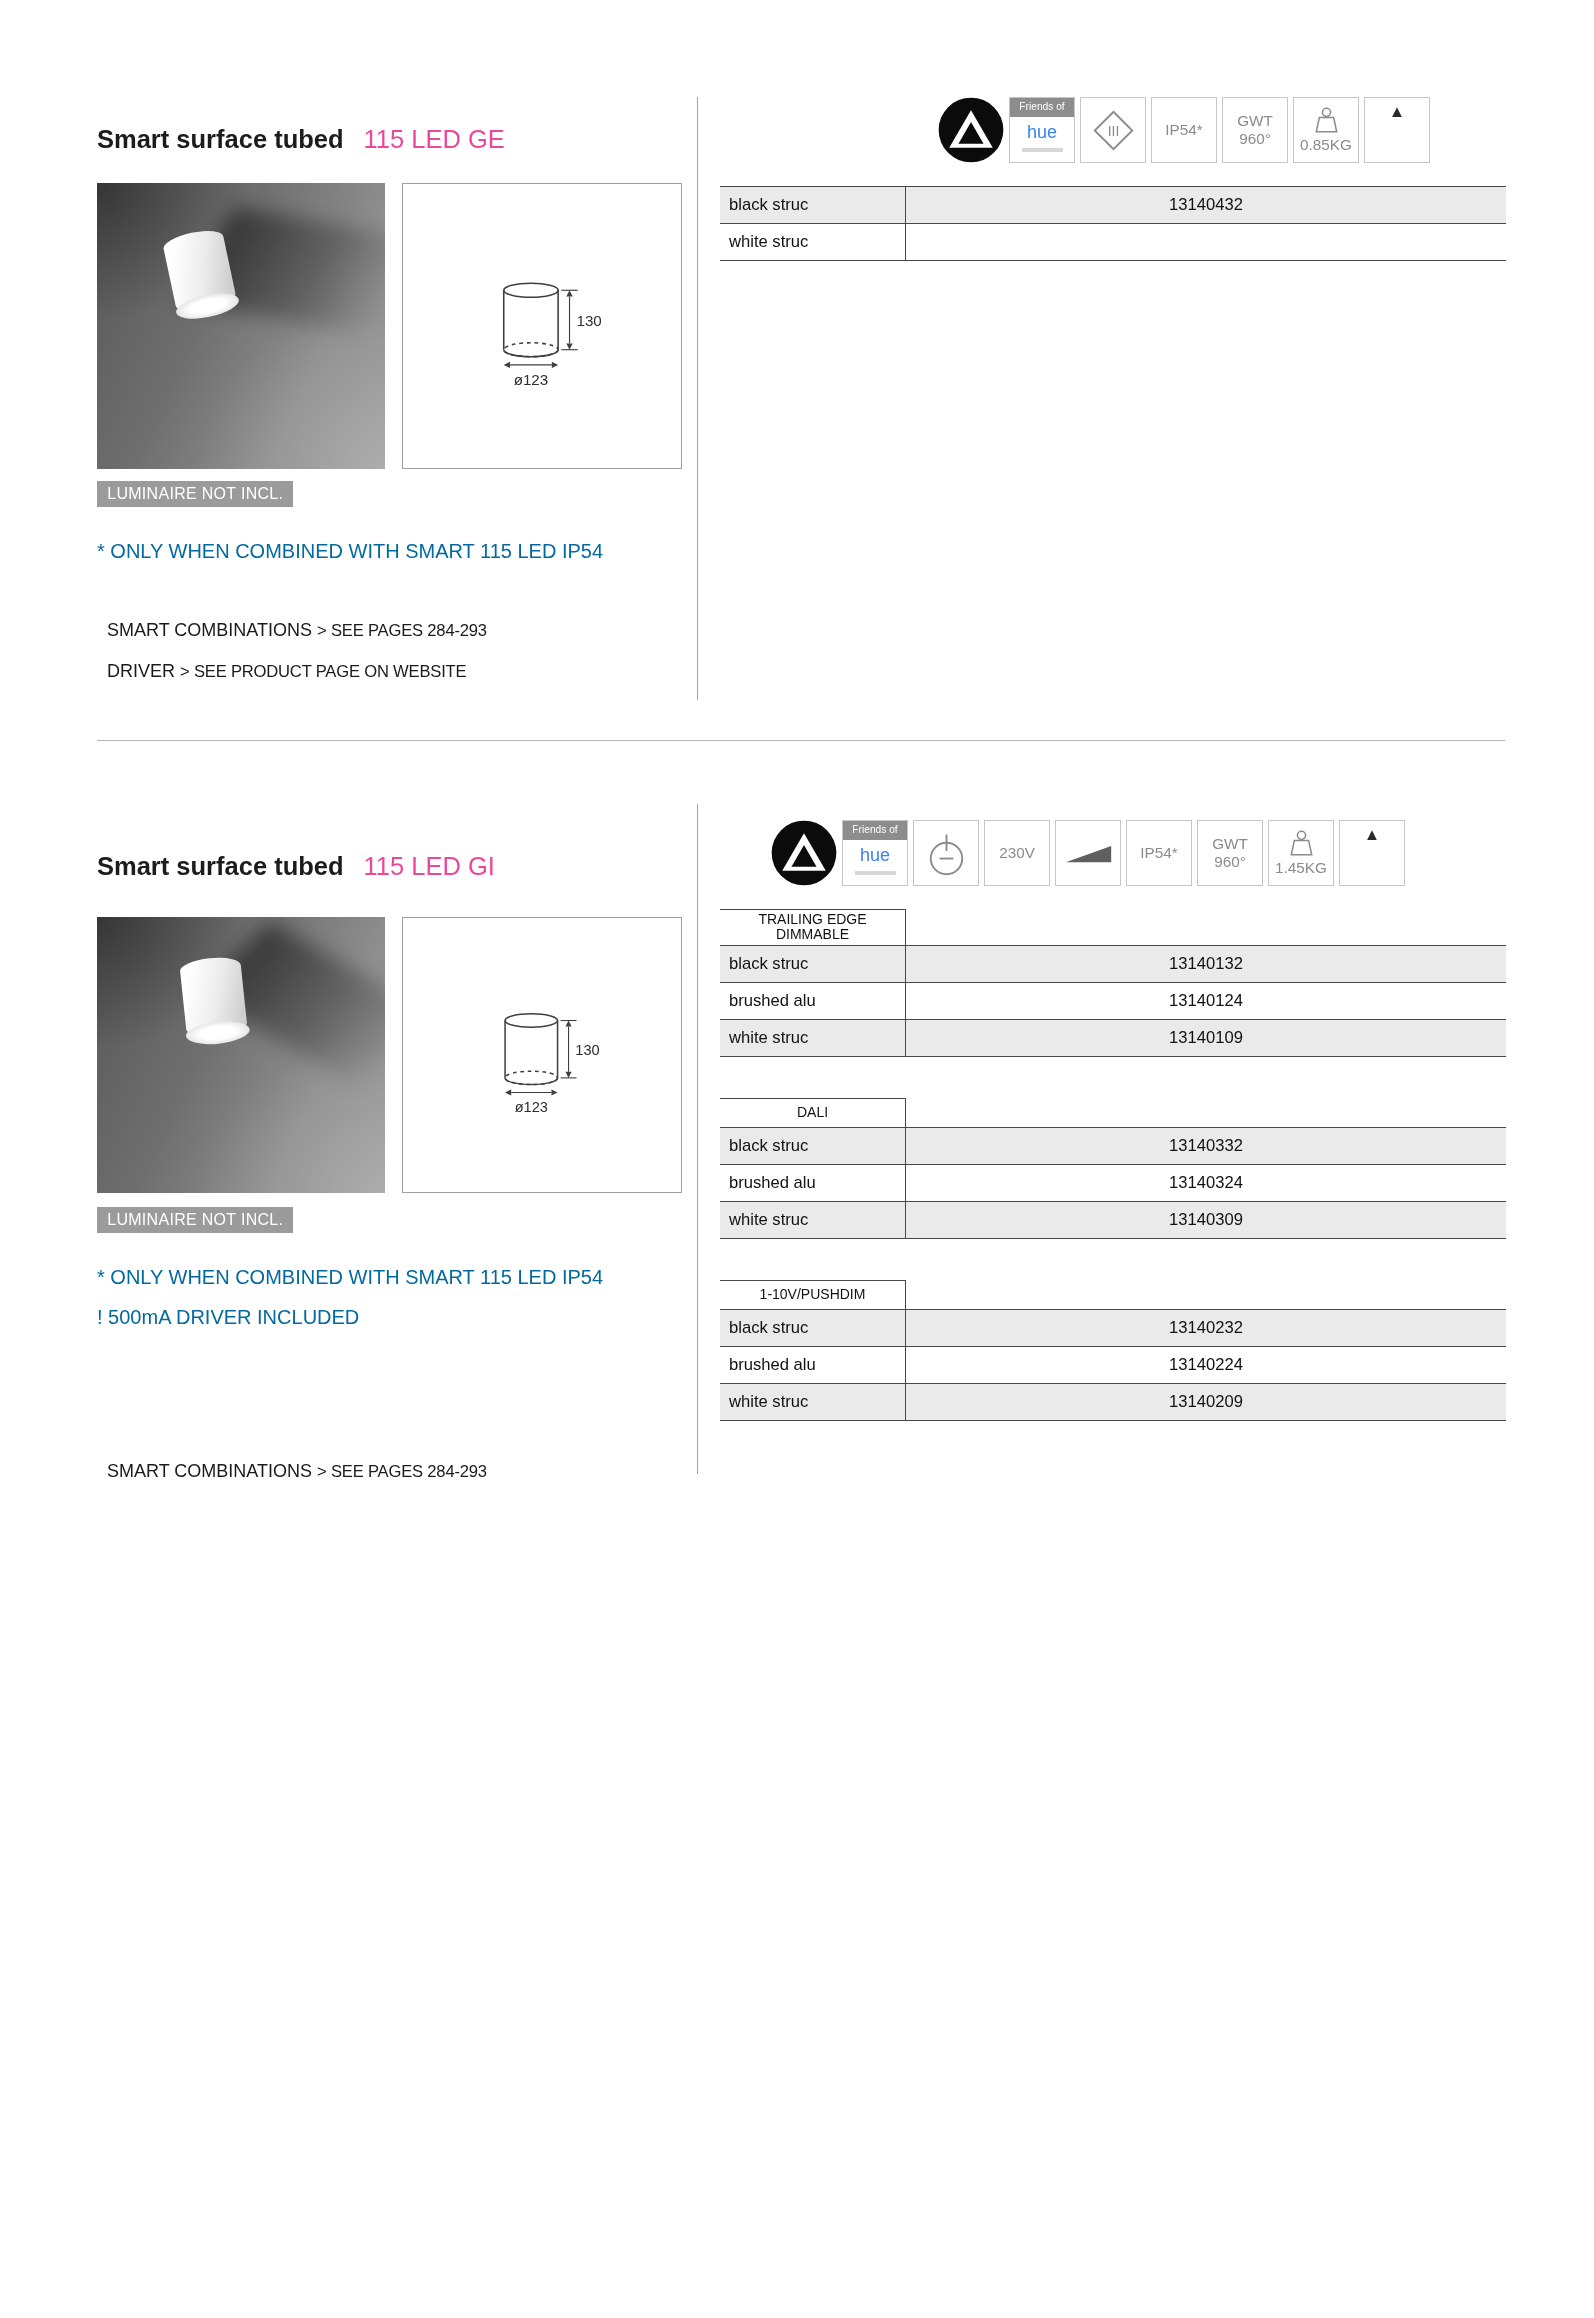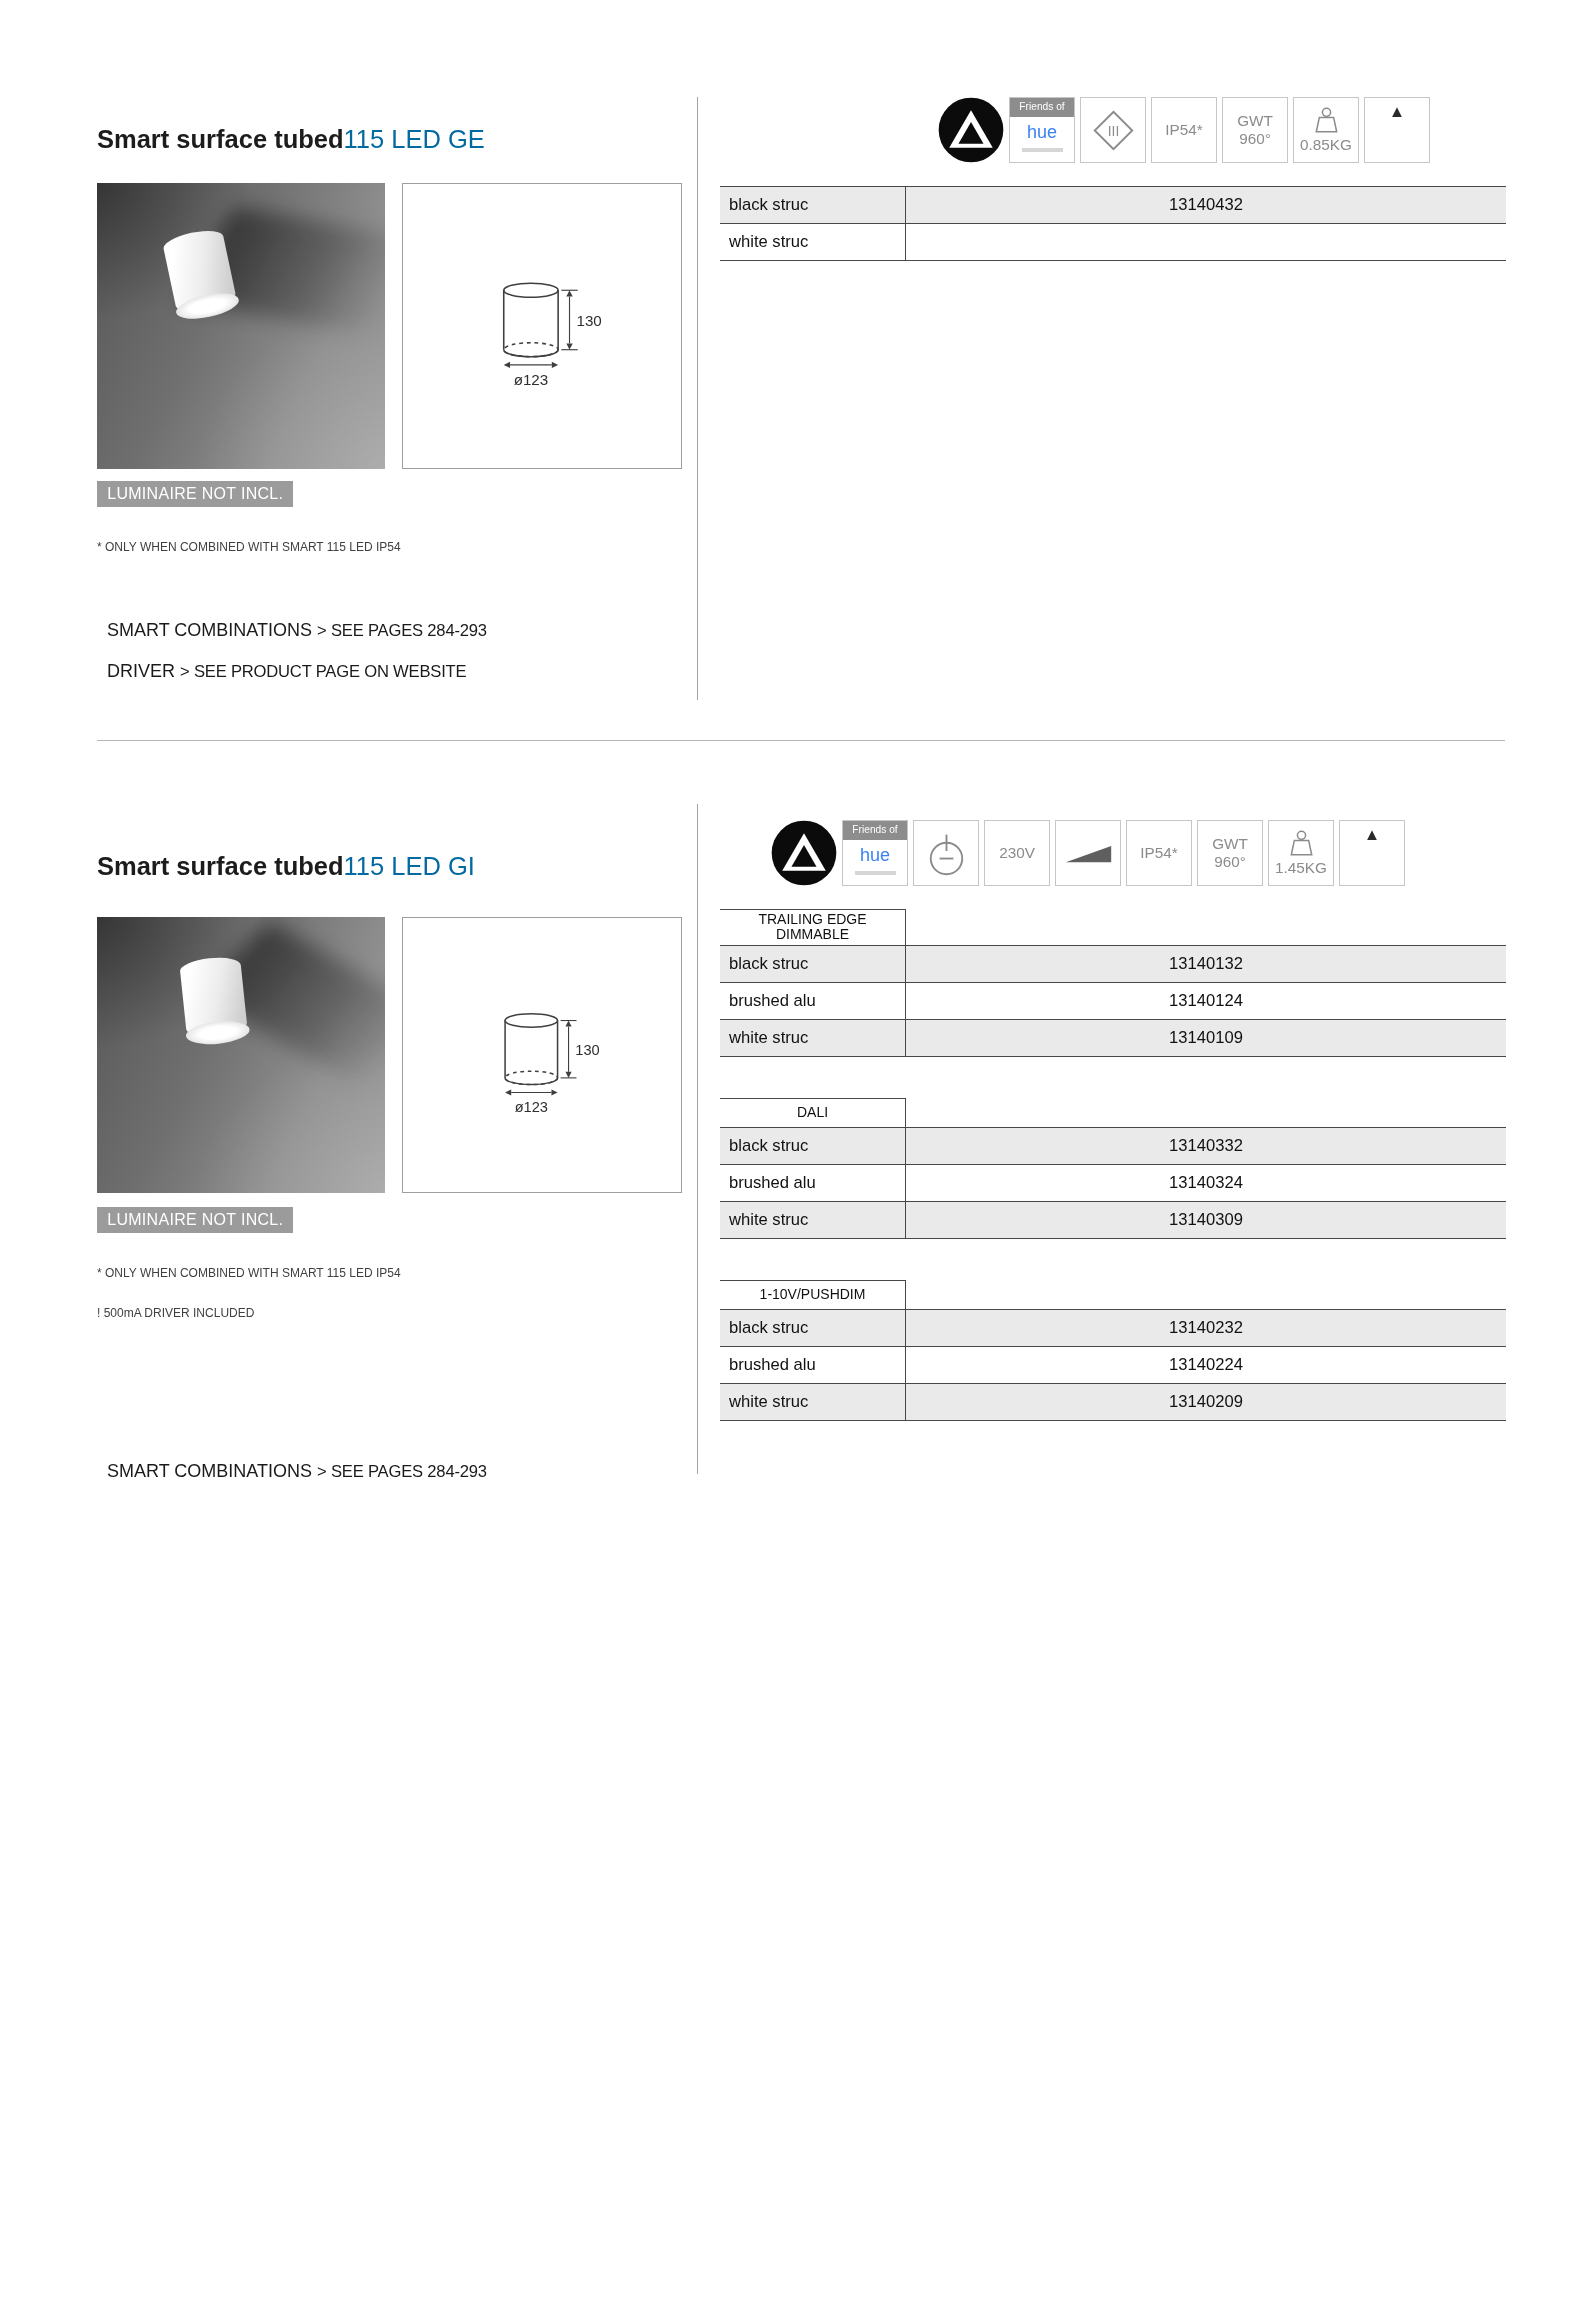--- a/index.html
+++ b/index.html
@@ -2,23 +2,23 @@
 <html style="font-size:10.2px"><head>
 <meta charset="utf-8">
 <style>
   html,body{margin:0;padding:0;background:#ffffff;}
   .page{
     position:relative;width:1594px;height:2319px;background:#ffffff;
     font-family:"Liberation Sans","DejaVu Sans",sans-serif;color:#1a1a1a;overflow:hidden;
   }
   
   .title{position:absolute;margin:0;font-size:25.5px;font-weight:bold;color:#1c1c1c;white-space:nowrap;}
-  .title .light{font-weight:normal;color:#0369a1;margin-left:0;}
+  .title .light{font-weight:normal;color:#ec4899;margin-left:20px;}
   .badge{position:absolute;background:#9b9b9b;color:#ffffff;font-size:16px;height:25.5px;line-height:25.5px;padding:0 10.2px;letter-spacing:0.3px;white-space:nowrap;}
-  .note{position:absolute;margin:0;font-size:12px;color:#404040;white-space:nowrap;}
+  .note{position:absolute;margin:0;font-size:20px;color:#0369a1;white-space:nowrap;}
   .combo{position:absolute;margin:0;font-size:18px;color:#1a1a1a;white-space:nowrap;}
   .combo-label{font-weight:normal;}
   .combo-value{font-size:16.6px;letter-spacing:-0.2px;}
   
   .vdiv{position:absolute;width:1.3px;background:#a3a3a3;}
   .hdiv{position:absolute;height:1.3px;background:#b5b5b5;}
   
   .photo{position:absolute;overflow:hidden;background:
     radial-gradient(90% 80% at 0% 0%, rgba(0,0,0,0.38), rgba(0,0,0,0) 60%),
     radial-gradient(120% 100% at 100% 100%, rgba(255,255,255,0.18), rgba(255,255,255,0) 55%),

